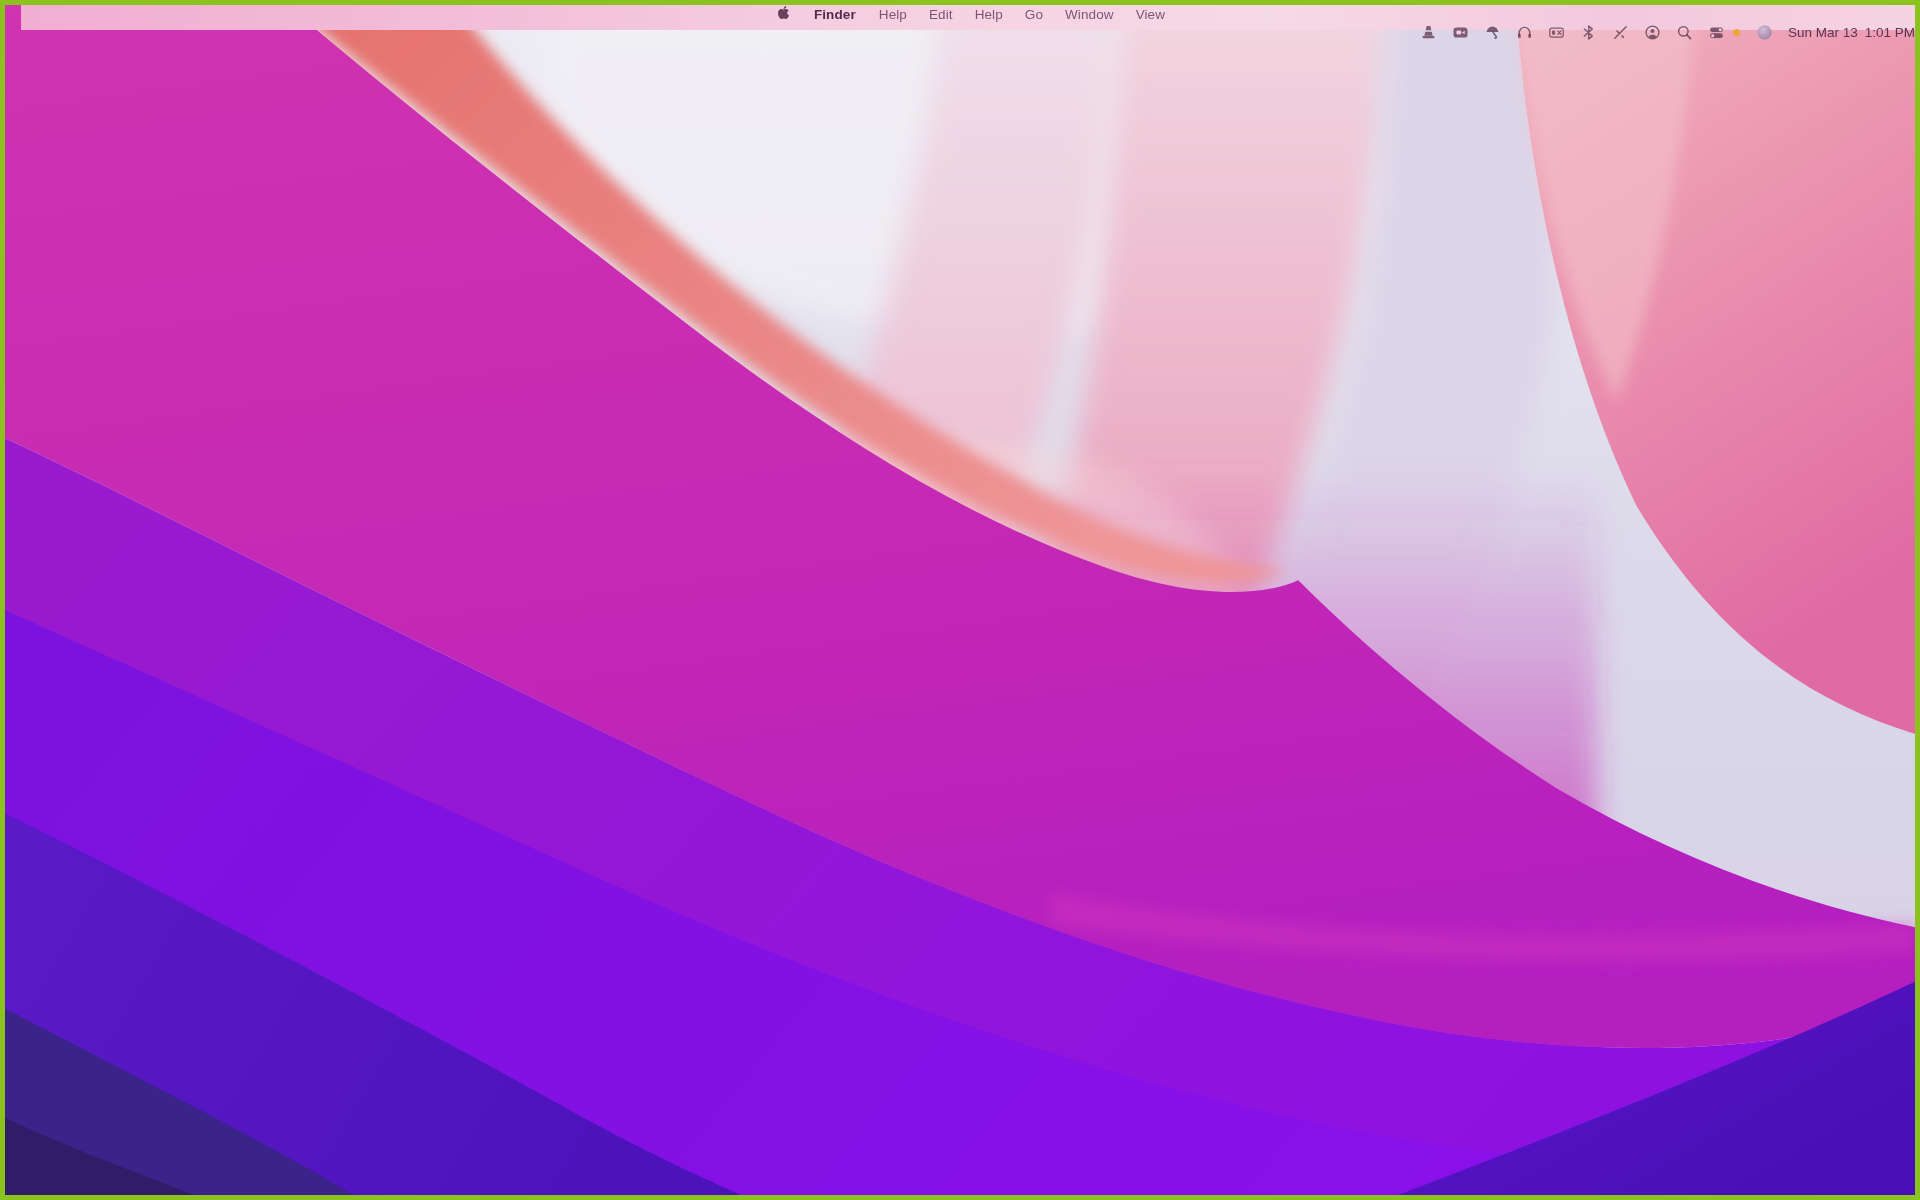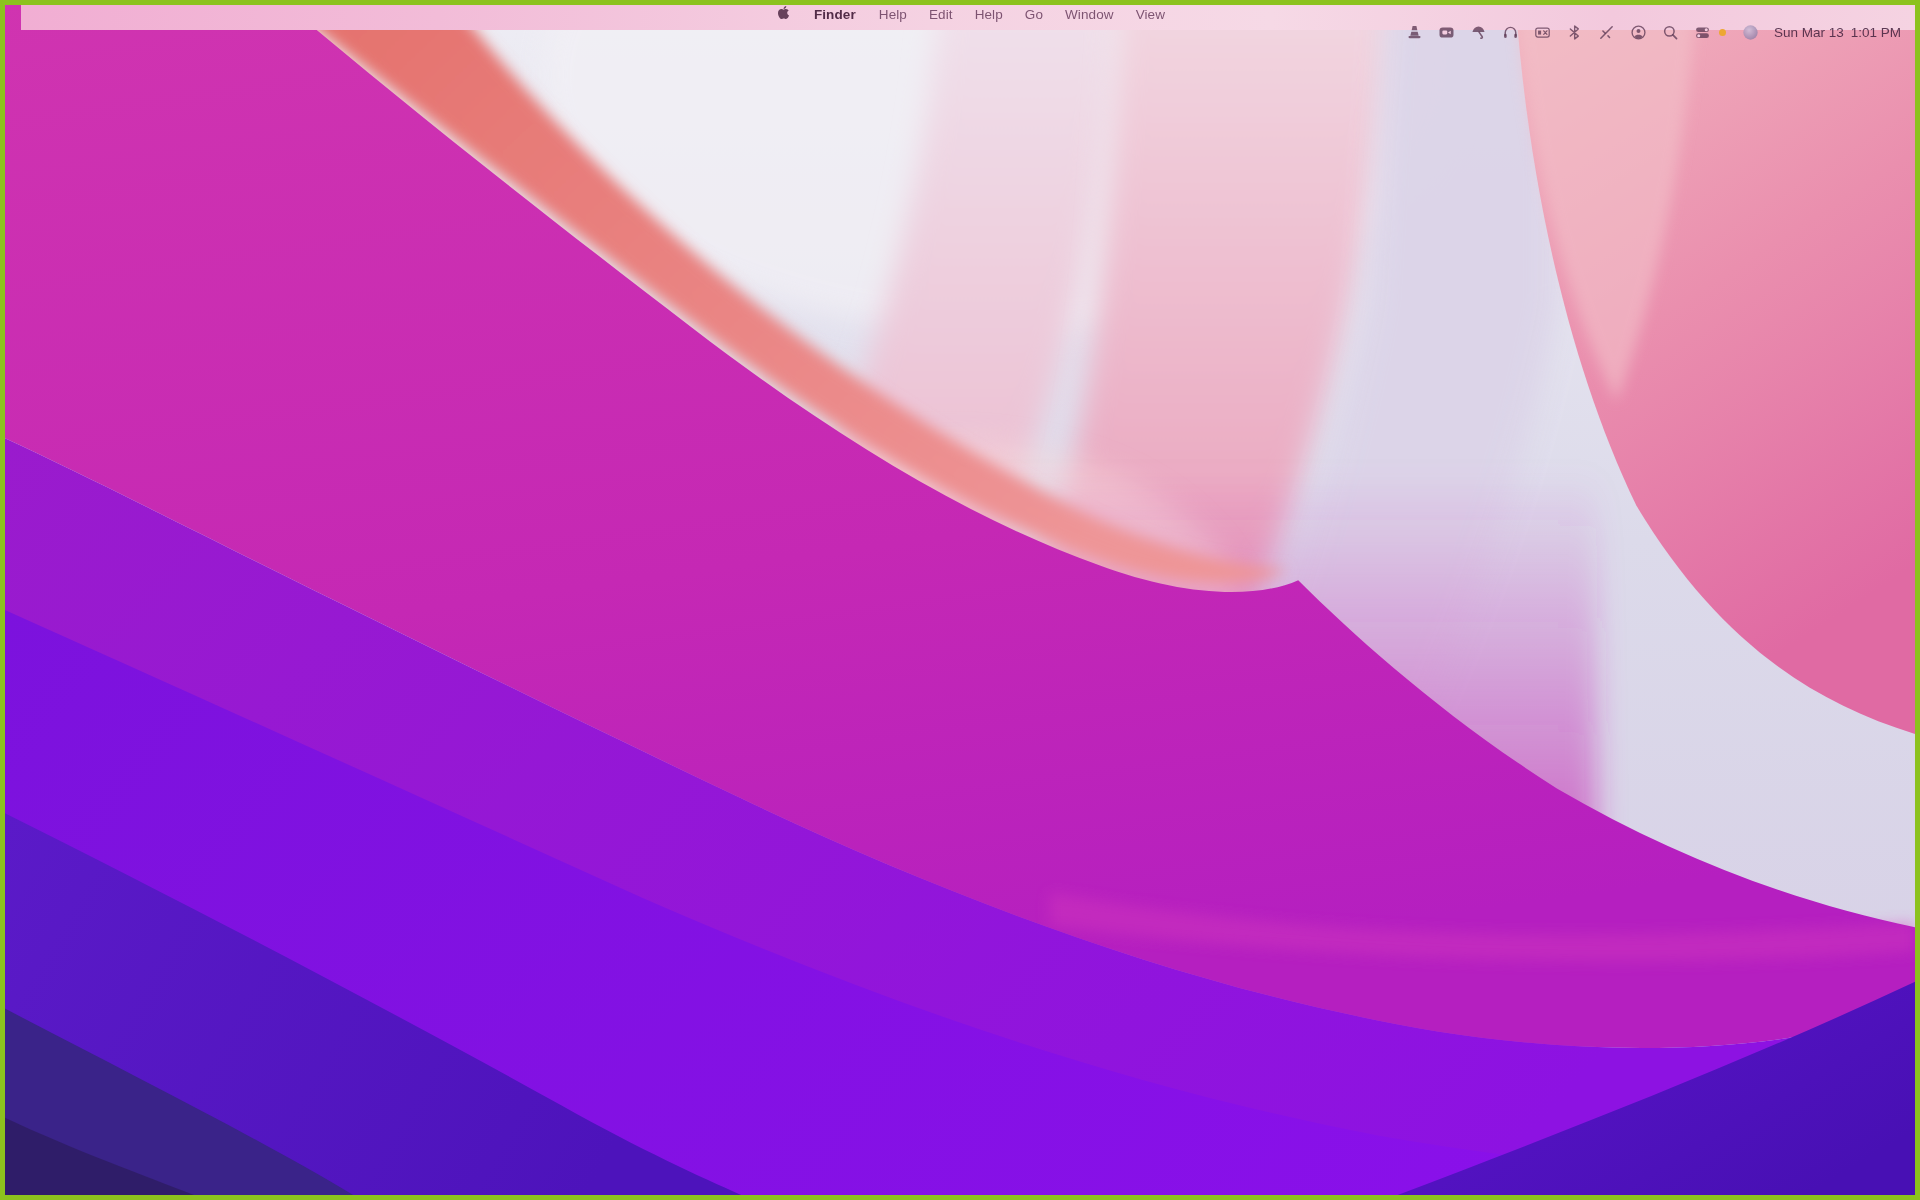--- a/index.html
+++ b/index.html
@@ -25,21 +25,21 @@
   }
   .menus{display:flex;align-items:center;height:100%;padding-left:17px;}
   .apple{display:flex;align-items:center;padding:0 12px 0 0;height:100%;cursor:default;}
   .apple svg{width:13px;height:15px;fill:#4a2440;opacity:.82;}
   .mi{
     padding:0 11px;height:100%;display:flex;align-items:center;
     font-size:13.5px;color:#5c3052;letter-spacing:.1px;cursor:default;
     opacity:.78;
   }
   .mi.app{font-weight:bold;color:#4a2440;opacity:.95;padding:0 12px;}
-  .status{margin-left:auto;display:flex;align-items:center;height:100%;padding-right:14px;}
+  .status{margin-left:auto;display:flex;align-items:center;height:100%;}
   .sicon{
     display:flex;align-items:center;justify-content:center;
     width:19px;height:100%;margin-left:13px;cursor:default;
   }
   .sicon svg{width:17px;height:17px;}
   .sicon .ln{stroke:#5d3a55;stroke-opacity:.78;fill:none;stroke-linecap:round;}
   .sicon .fl{fill:#5d3a55;fill-opacity:.78;}
   .sicon .cut{fill:#f4cde0;}
   .sicon.dot{width:10px;margin-left:6px;}
   .rec-dot{width:7px;height:7px;border-radius:50%;display:block;}

